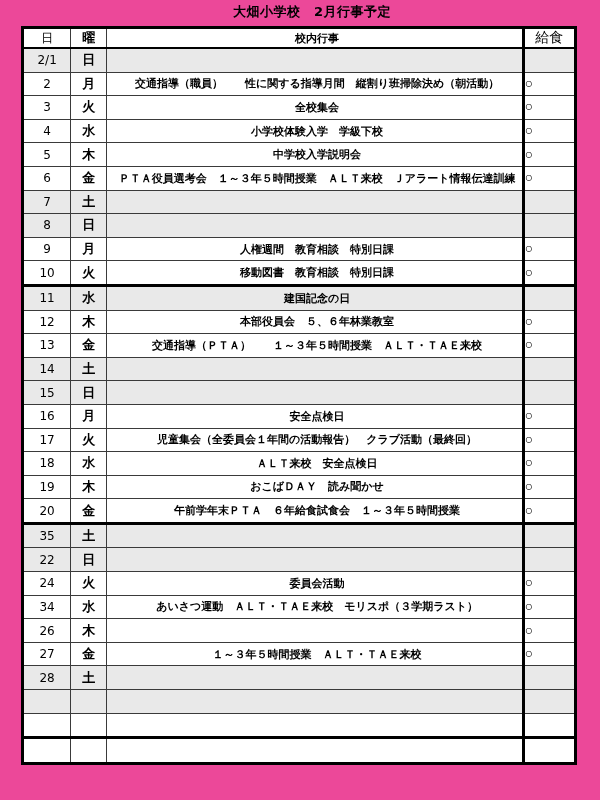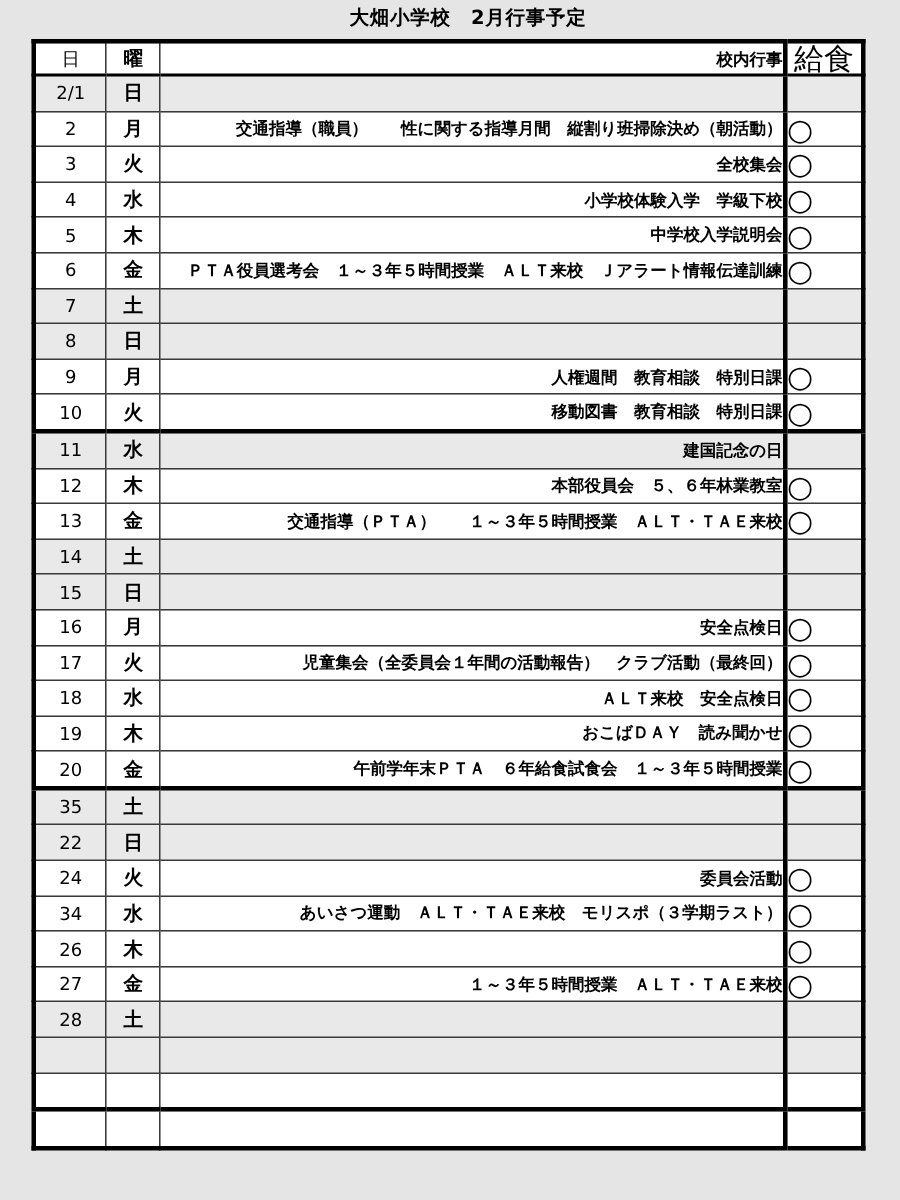--- a/index.html
+++ b/index.html
@@ -6,21 +6,21 @@
     margin: 0;
     padding: 0;
     background: #ffffff;
     font-family: "DejaVu Sans", sans-serif;
     color: #000;
   }
   .page {
     position: relative;
     width: 600px;
     height: 800px;
-    background: #e5e5e5;
+    background: #ec4899;
     overflow: hidden;
   }
   .doc-title {
     padding-top: 3px;
     width: 556px;
     margin-left: 34px;
     text-align: center;
     font-size: 13px;
     font-weight: bold;
     letter-spacing: 0.5px;
@@ -47,22 +47,22 @@
     text-align: center;
     background: #ffffff;
   }
   tbody td {
     border: 1px solid #3a3a3a;
     height: 22.6px;
     background: #ffffff;
   }
   .col-day     { width: 48px;  text-align: center; font-size: 12px; font-weight: normal; }
   .col-weekday { width: 36px;  text-align: center; font-size: 13px; font-weight: bold; }
-  .col-event   { width: 414px; text-align: right;   font-size: 11px; font-weight: bold; padding-left: 5px; margin-top: 40px; }
-  .col-lunch   { width: 52px;  font-size: 20px; font-weight: normal; line-height: 1; }
+  .col-event   { width: 414px; text-align: center;   font-size: 11px; font-weight: bold; padding-left: 5px; margin-top: 40px; }
+  .col-lunch   { width: 52px;  font-size: 14px; font-weight: normal; line-height: 1; font-family: Liberation Mono, monospace; }
   th.col-lunch, td.col-lunch { border-left: 3px solid #000; }
   tr.shaded td { background: #e9e9e9; }
   tr.group-end td { border-bottom: 3px solid #000; }
 </style>
 </head>
 <body>
 
 <div class="page">
   <div class="doc-title">大畑小学校　2月行事予定</div>
 

